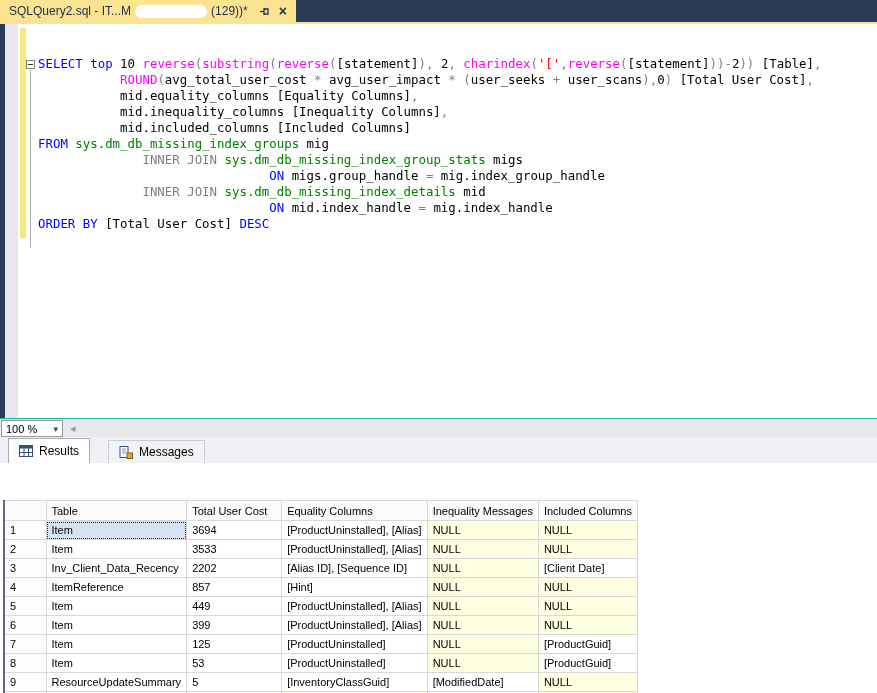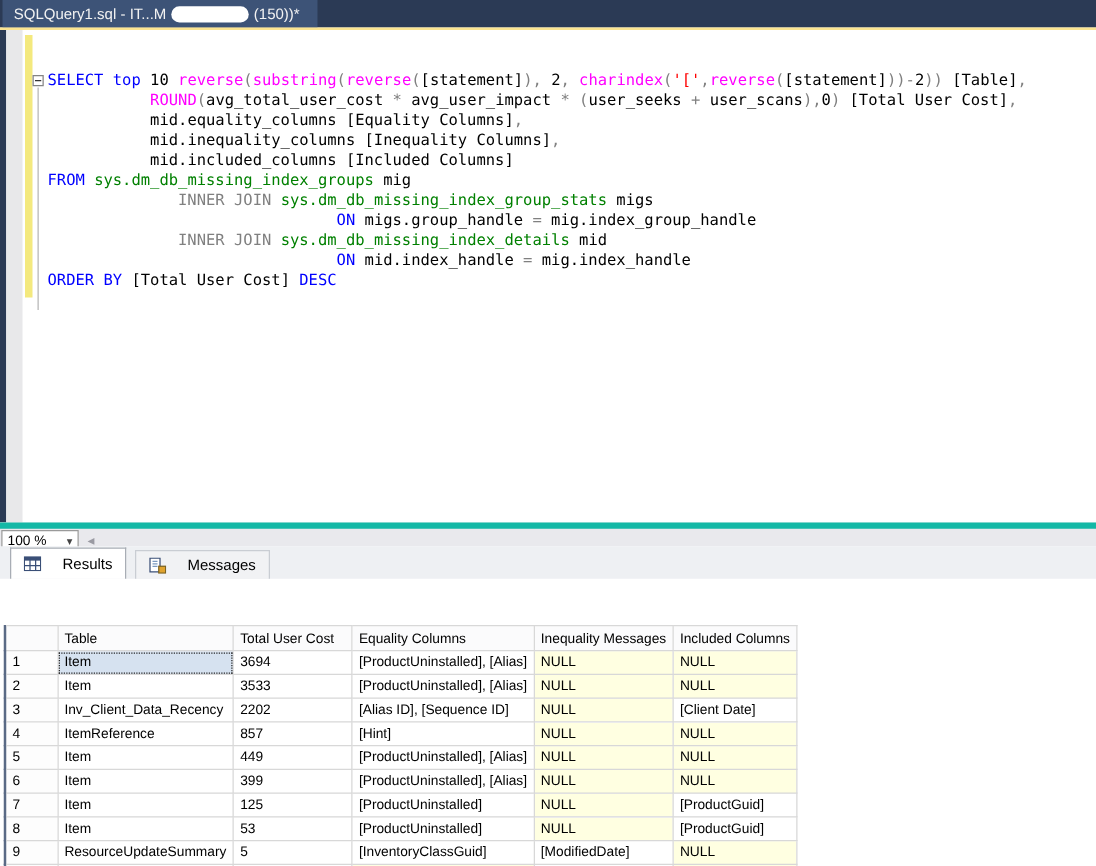--- a/index.html
+++ b/index.html
@@ -52,39 +52,39 @@
     border:1px solid #848484; background:#fff;
   }
   .collapse-box::after {
     content:""; position:absolute; left:1px; top:3px; width:5px; height:1px; background:#333;
   }
   .outline-line { position:absolute; left:30px; top:46px; width:1px; height:178px; background:#b6b6b6; }
 
   
   .hscroll-row {
     position:absolute; top:418px; left:0; width:877px; height:19px;
-    background:#e9e9ed; border-top:5px solid #14b8a6;
+    background:#e9e9ed; border-top:1px solid #14b8a6;
   }
   .zoom-combo {
     position:absolute; left:1px; top:1px; width:62px; height:17px; background:#ffffff;
     border:1px solid #9a9a9a; font-size:11px; color:#000;
     display:flex; align-items:center; padding:0 4px; cursor:default;
   }
   .zoom-combo .caret { margin-left:auto; font-size:9px; color:#444; }
   .scroll-left-arrow {
     position:absolute; left:70px; top:3px; font-size:11px; color:#9a9aa2;
   }
 
   
   .rtabs {
     position:absolute; top:437px; left:0; width:877px; height:26px; background:#eef0f3;
   }
   .rtab {
     position:absolute; bottom:0; height:23px; display:flex; align-items:center;
-    font-size:12px; color:#000; padding:0 10px; cursor:default; white-space:nowrap;gap:11px;
+    font-size:12px; color:#000; padding:0 10px; cursor:default; white-space:nowrap;
   }
   .rtab .ricon { margin-right:6px; display:inline-flex; }
   .rtab.active {
     left:8px; background:#ffffff; border:1px solid #a8adb5; border-bottom:none; height:25px;
   }
   .rtab.inactive {
     left:108px; background:#f1f2f4; border:1px solid #c9cdd3; border-bottom:none;text-align:center;
   }
 
   
@@ -100,24 +100,34 @@
   }
   table.grid th { background:#fbfbfc; height:20px; }
   td.rownum { background:#fdfdfd; }
   td.nullcell { background:#ffffe1; }
   td.selcell { background:#d6e2f0; outline:1px dotted #2a2a2a; outline-offset:-2px; }
 </style>
 </head>
 <body>
 
 <div class="tabstrip">
-  <div class="doc-tab inactive">
-    <span>SQLQuery1.sql - IT...M</span>
-    <span class="redact-pill pill-b"></span>
-    <span>(150))*</span>
+  <div class="doc-tab active">
+    <span>SQLQuery2.sql - IT...M</span>
+    <span class="redact-pill pill-a"></span>
+    <span>(129))*</span>
+    <span class="tab-pin">
+      <svg width="13" height="13" viewBox="0 0 13 13">
+        <g stroke="#233050" stroke-width="1.3" fill="none">
+          <path d="M2 6.5 H6"></path>
+          <path d="M6 3 V10"></path>
+          <path d="M6 4 H10 V9 H6"></path>
+        </g>
+      </svg>
+    </span>
+    <span class="tab-close">×</span>
   </div>
 </div>
 <div class="tab-underline"></div>
 
 <div class="editor">
   <div class="editor-left-border"></div>
   <div class="editor-gutter"></div>
   <div class="change-bar"></div>
   <div class="collapse-box"></div>
   <div class="outline-line"></div>

